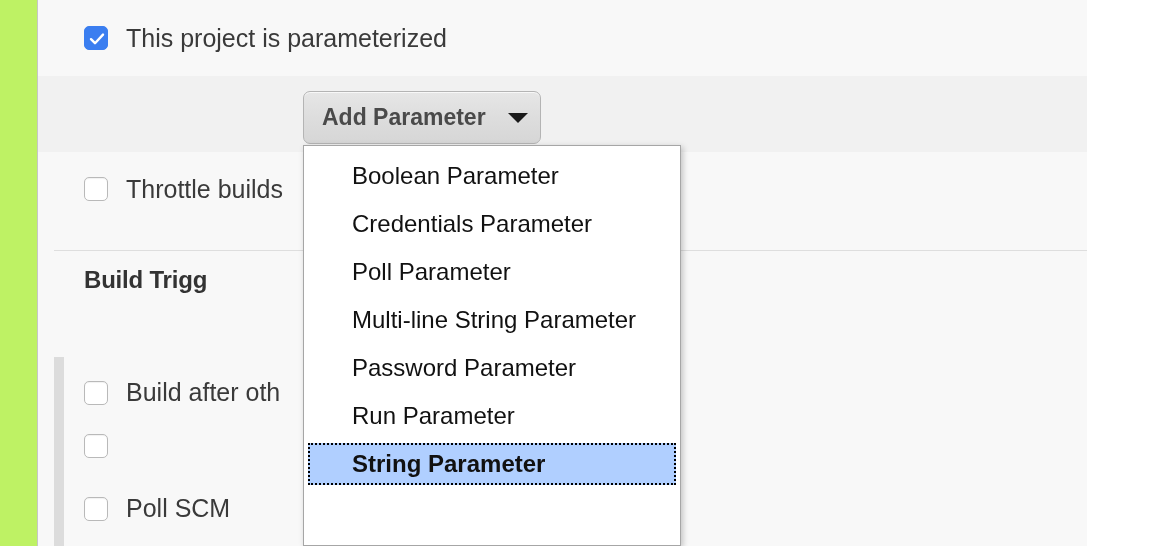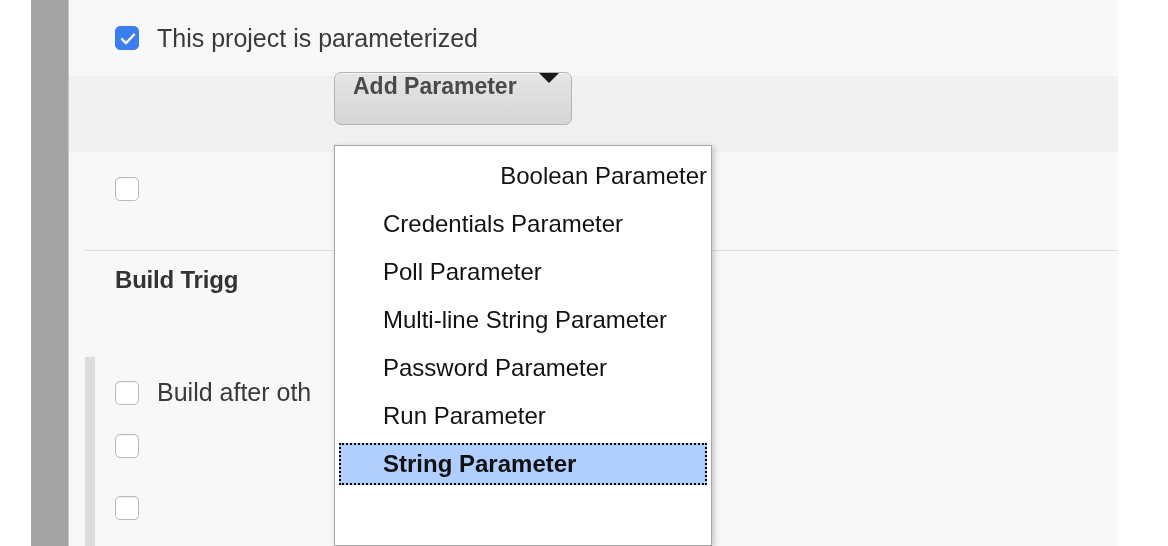--- a/index.html
+++ b/index.html
@@ -10,22 +10,21 @@
   body {
     font-family: "Liberation Sans", sans-serif;
     -webkit-font-smoothing: antialiased;
   }
 
   #screen {
     position: relative;
     width: 1087px;
     height: 546px;
     overflow: hidden;
-    background: #a3a3a3;
-    margin-left: 31px;
+    background: #bef264;
   }
 
   
   .page-column {
     position: absolute;
     left: 37px;
     top: 0;
     width: 1131px;
     height: 546px;
     background: #f8f8f8;
@@ -132,28 +131,29 @@
     align-items: center;
   }
   .trigger-row-0 { top: 380px; }
   .trigger-row-1 { top: 434px; }
   .trigger-row-2 { top: 496px; }
 
   
   .add-param-btn {
     position: absolute;
     left: 303px;
-    top: 72px;
+    top: 91px;
     width: 238px;
     height: 53px;
     border: 1px solid #b4b4b4;
     border-radius: 7px;
     background: linear-gradient(to bottom, #e6e6e6 0%, #dddddd 52%, #d6d6d6 100%);
     box-sizing: border-box;
     display: flex;
+    align-items: center;
     cursor: default;
     box-shadow: 0 1px 0 rgba(255,255,255,.7) inset;
   }
   .add-param-label {
     font-size: 23px;
     font-weight: bold;
     color: #4a4a4a;
     margin-left: 18px;
     white-space: nowrap;
   }
@@ -182,21 +182,21 @@
   }
   .menu-item {
     position: relative;
     height: 42px;
     margin: 0 4px;
     display: flex;
     align-items: center;
     box-sizing: border-box;
     cursor: default;
   }
-  .menu-item:first-child { margin-top: 9px; justify-content: flex-end; }
+  .menu-item:first-child { margin-top: 9px; }
   .menu-item + .menu-item { margin-top: 6px; }
   .menu-item .mi-label {
     font-size: 24px;
     color: #111111;
     white-space: nowrap;
     padding-left: 44px;
     line-height: 1;
   }
   .menu-item.selected {
     background: #b0cfff;
@@ -226,36 +226,38 @@
         </span>
         <span class="cb-label">This project is parameterized</span>
       </div>
     </div>
 
     <div class="form-row row-addparam"></div>
 
     <div class="form-row row-throttle">
       <div class="row-inner">
         <span class="cb cb-off"></span>
+        <span class="cb-label">Throttle builds</span>
       </div>
     </div>
 
     <div class="divider"></div>
 
     <div class="section-heading">Build Trigg</div>
 
     <div class="trigger-row trigger-row-0">
       <span class="cb cb-off"></span>
       <span class="cb-label">Build after oth</span>
     </div>
     <div class="trigger-row trigger-row-1">
       <span class="cb cb-off"></span>
     </div>
     <div class="trigger-row trigger-row-2">
       <span class="cb cb-off"></span>
+      <span class="cb-label">Poll SCM</span>
     </div>
 
   </div>
 
   <div class="add-param-btn">
     <span class="add-param-label">Add Parameter</span>
     <span class="caret"></span>
   </div>
 
   <div class="dropdown">

